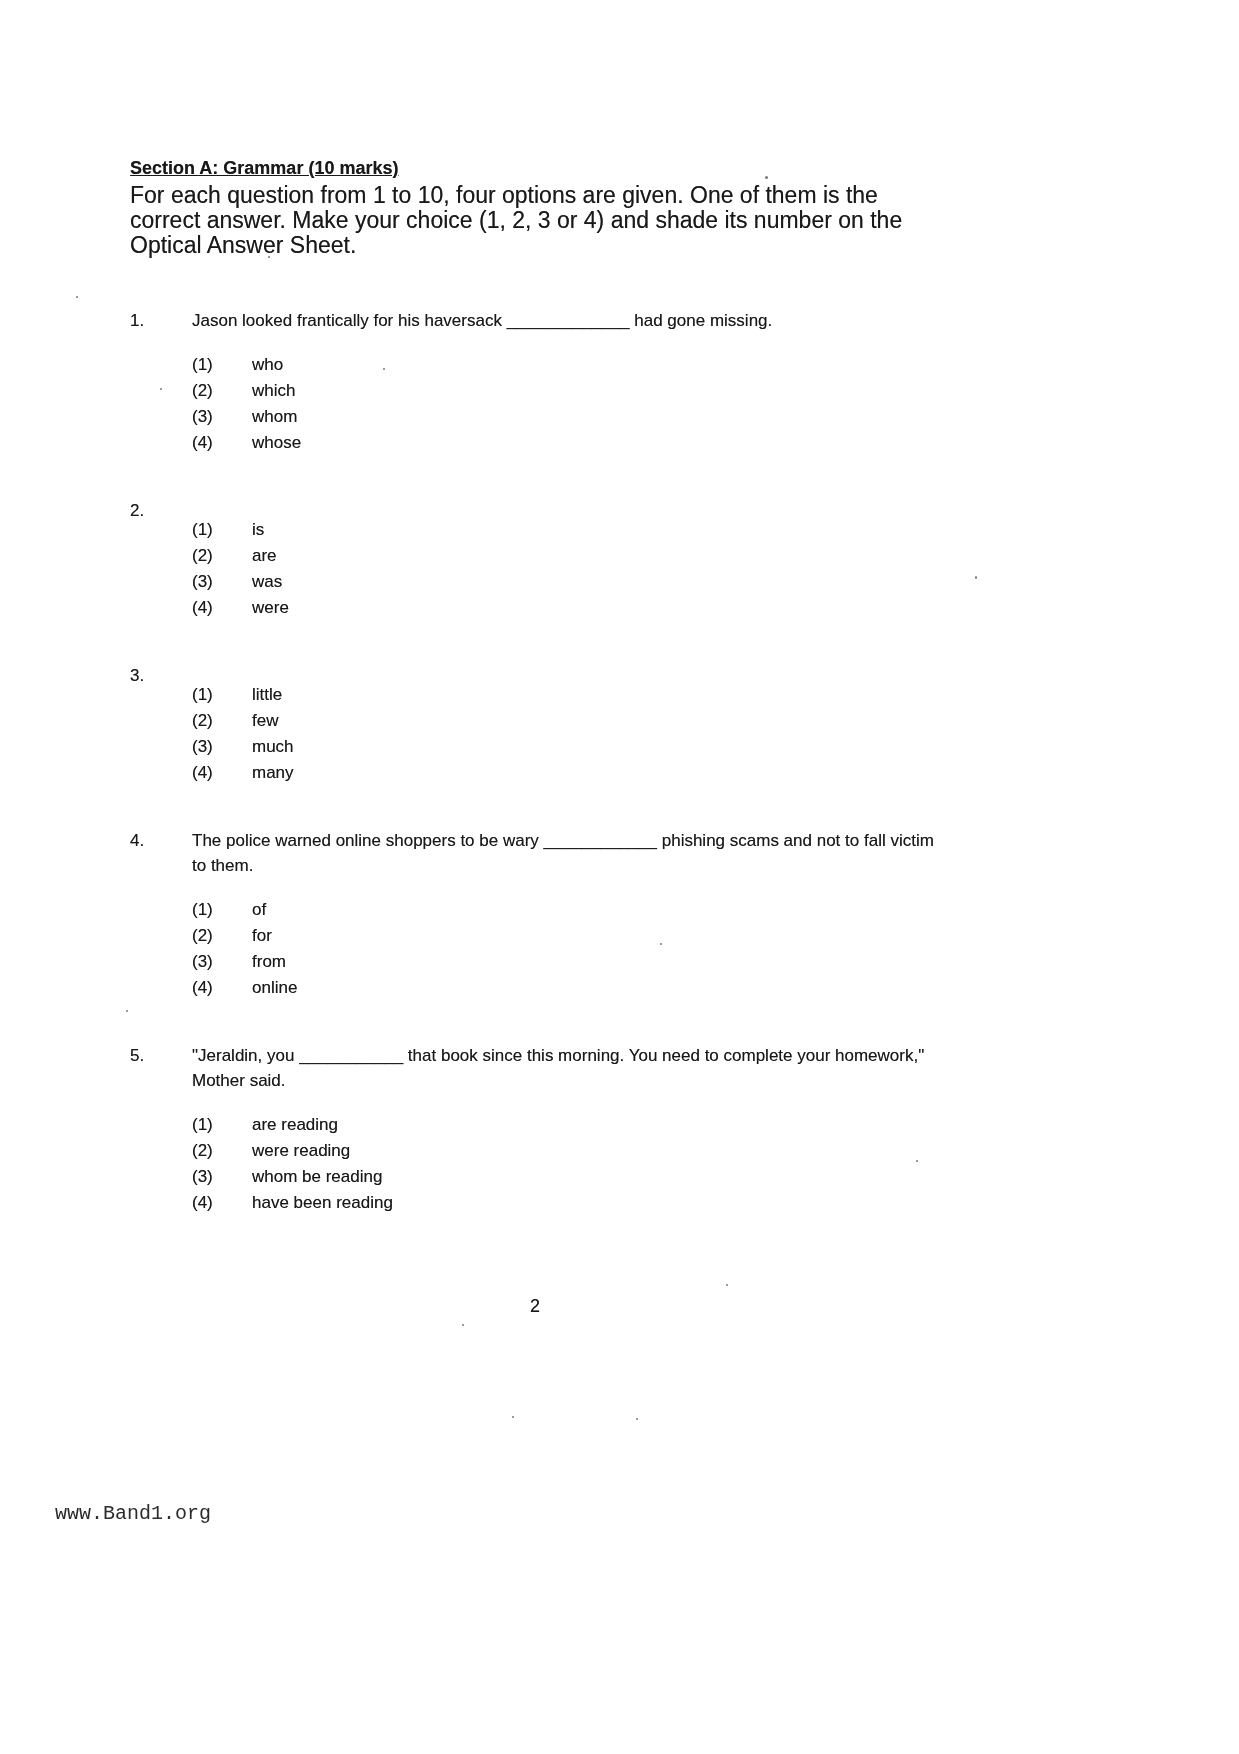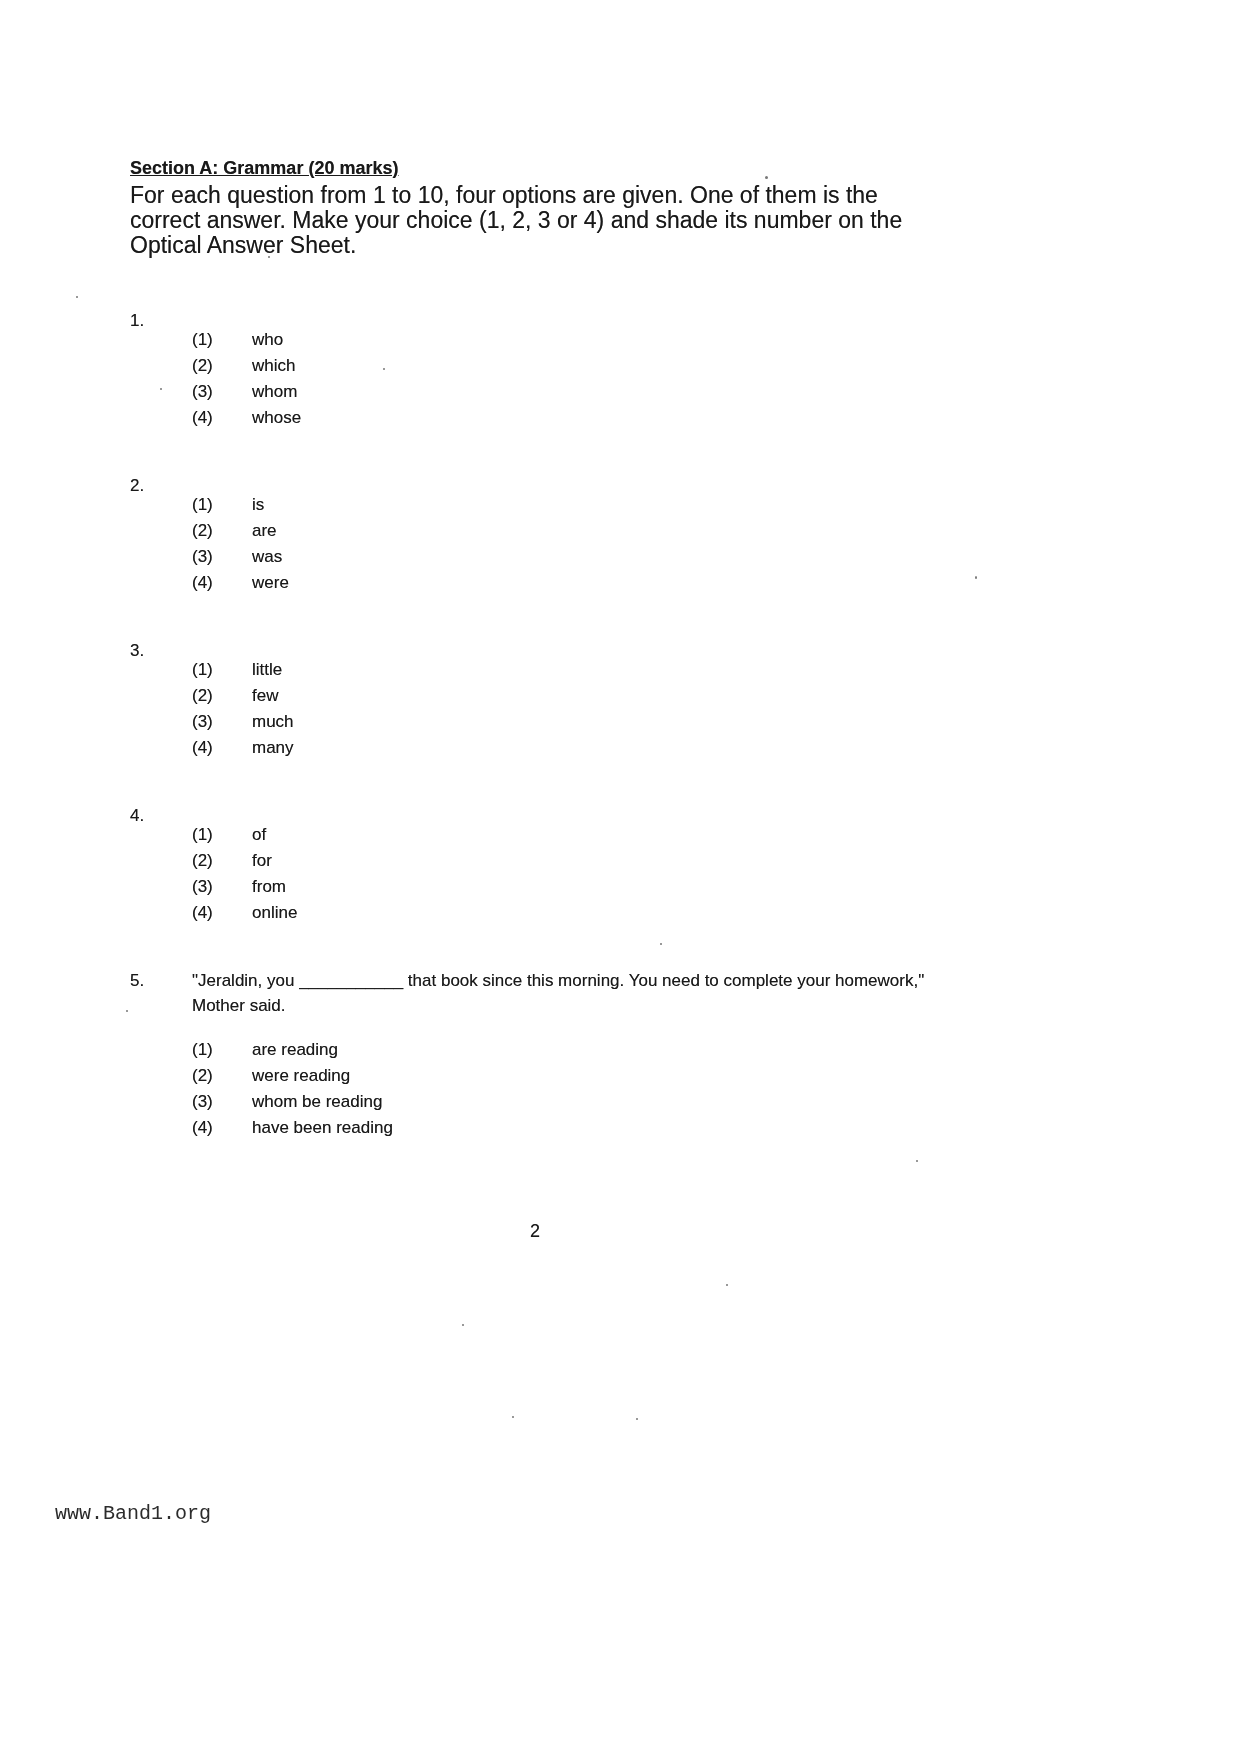--- a/index.html
+++ b/index.html
@@ -63,26 +63,27 @@
     opacity: 0.75;
   }
 </style>
 </head>
 <body>
 
 <div class="page">
 
   <div class="content">
 
-    <div class="heading">Section A: Grammar (20 marks)</div>
+    <div class="heading">Section A: Grammar (10 marks)</div>
     <div class="instructions">For each question from 1 to 10, four options are given. One of them is the correct answer. Make your choice (1, 2, 3 or 4) and shade its number on the Optical Answer Sheet.</div>
 
     <div class="question first">
       <div class="q-num">1.</div>
       <div class="q-body">
+        <div class="q-text">Jason looked frantically for his haversack _____________ had gone missing.</div>
         <div class="options">
           <div class="option">
             <span class="opt-num">(1)</span>
             <span class="opt-text">who</span>
           </div>
           <div class="option">
             <span class="opt-num">(2)</span>
             <span class="opt-text">which</span>
           </div>
           <div class="option">
@@ -141,20 +142,21 @@
             <span class="opt-num">(4)</span>
             <span class="opt-text">many</span>
           </div>
         </div>
       </div>
     </div>
 
     <div class="question">
       <div class="q-num">4.</div>
       <div class="q-body">
+        <div class="q-text">The police warned online shoppers to be wary ____________ phishing scams and not to fall victim to them.</div>
         <div class="options">
           <div class="option">
             <span class="opt-num">(1)</span>
             <span class="opt-text">of</span>
           </div>
           <div class="option">
             <span class="opt-num">(2)</span>
             <span class="opt-text">for</span>
           </div>
           <div class="option">

